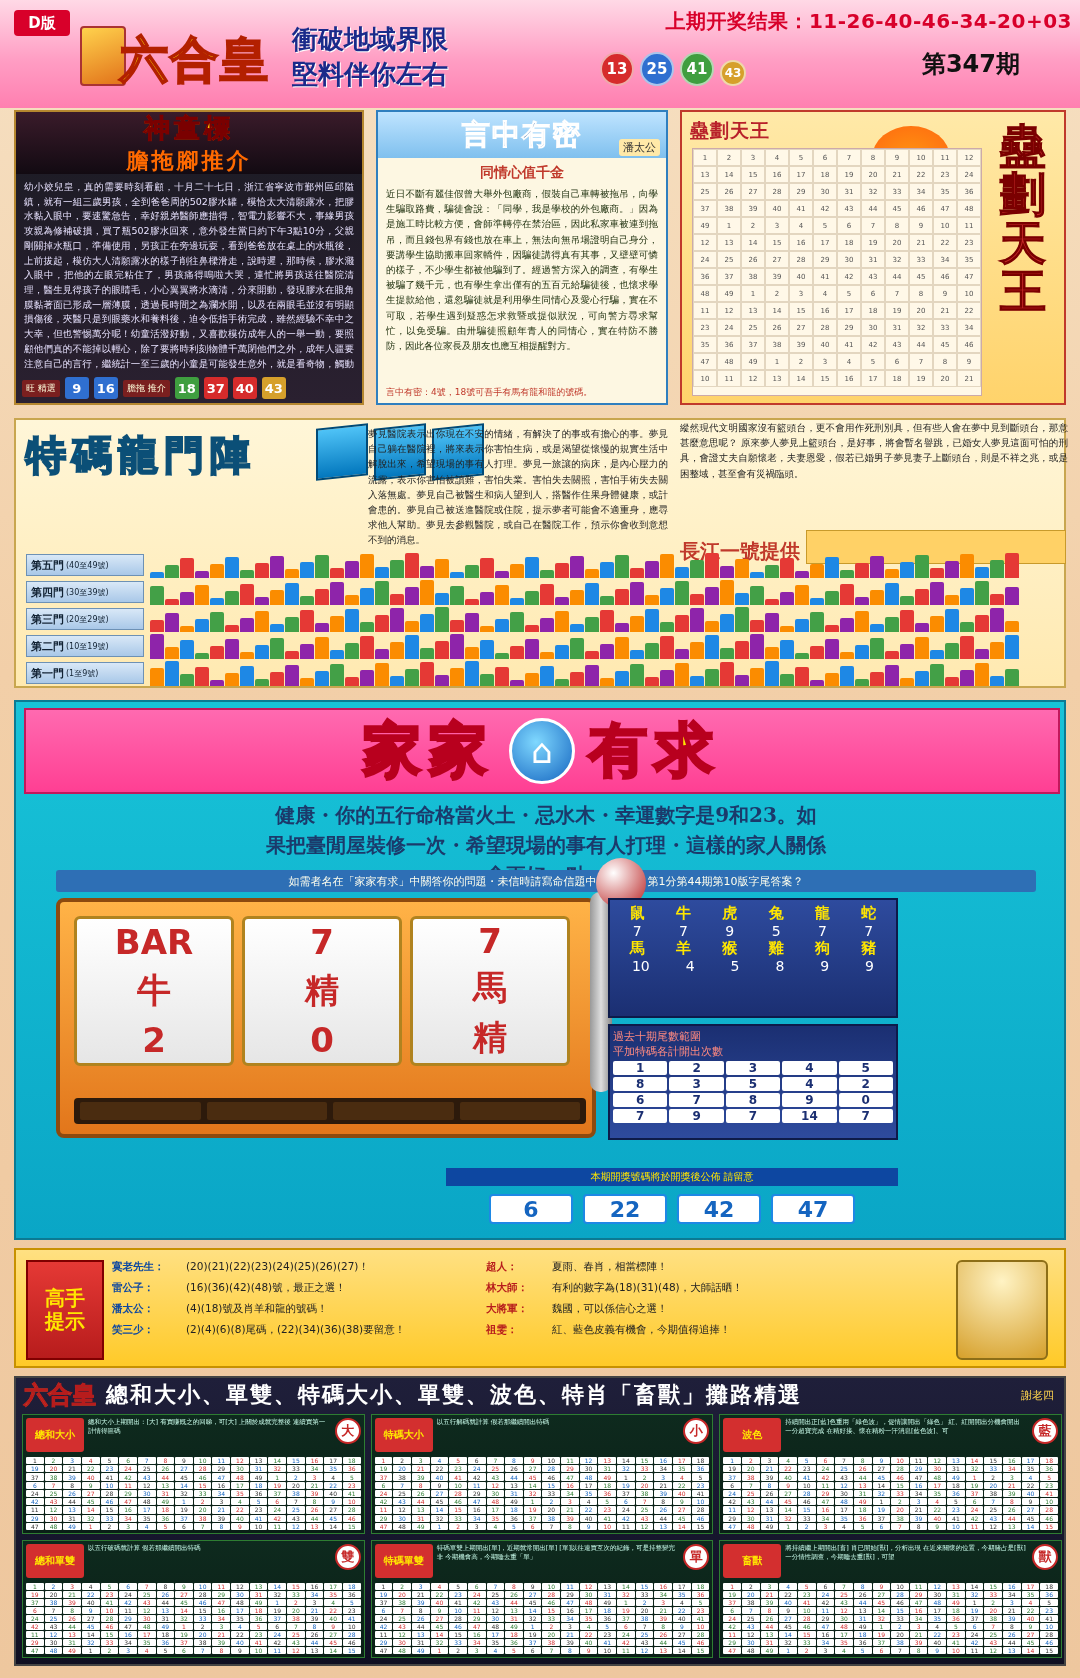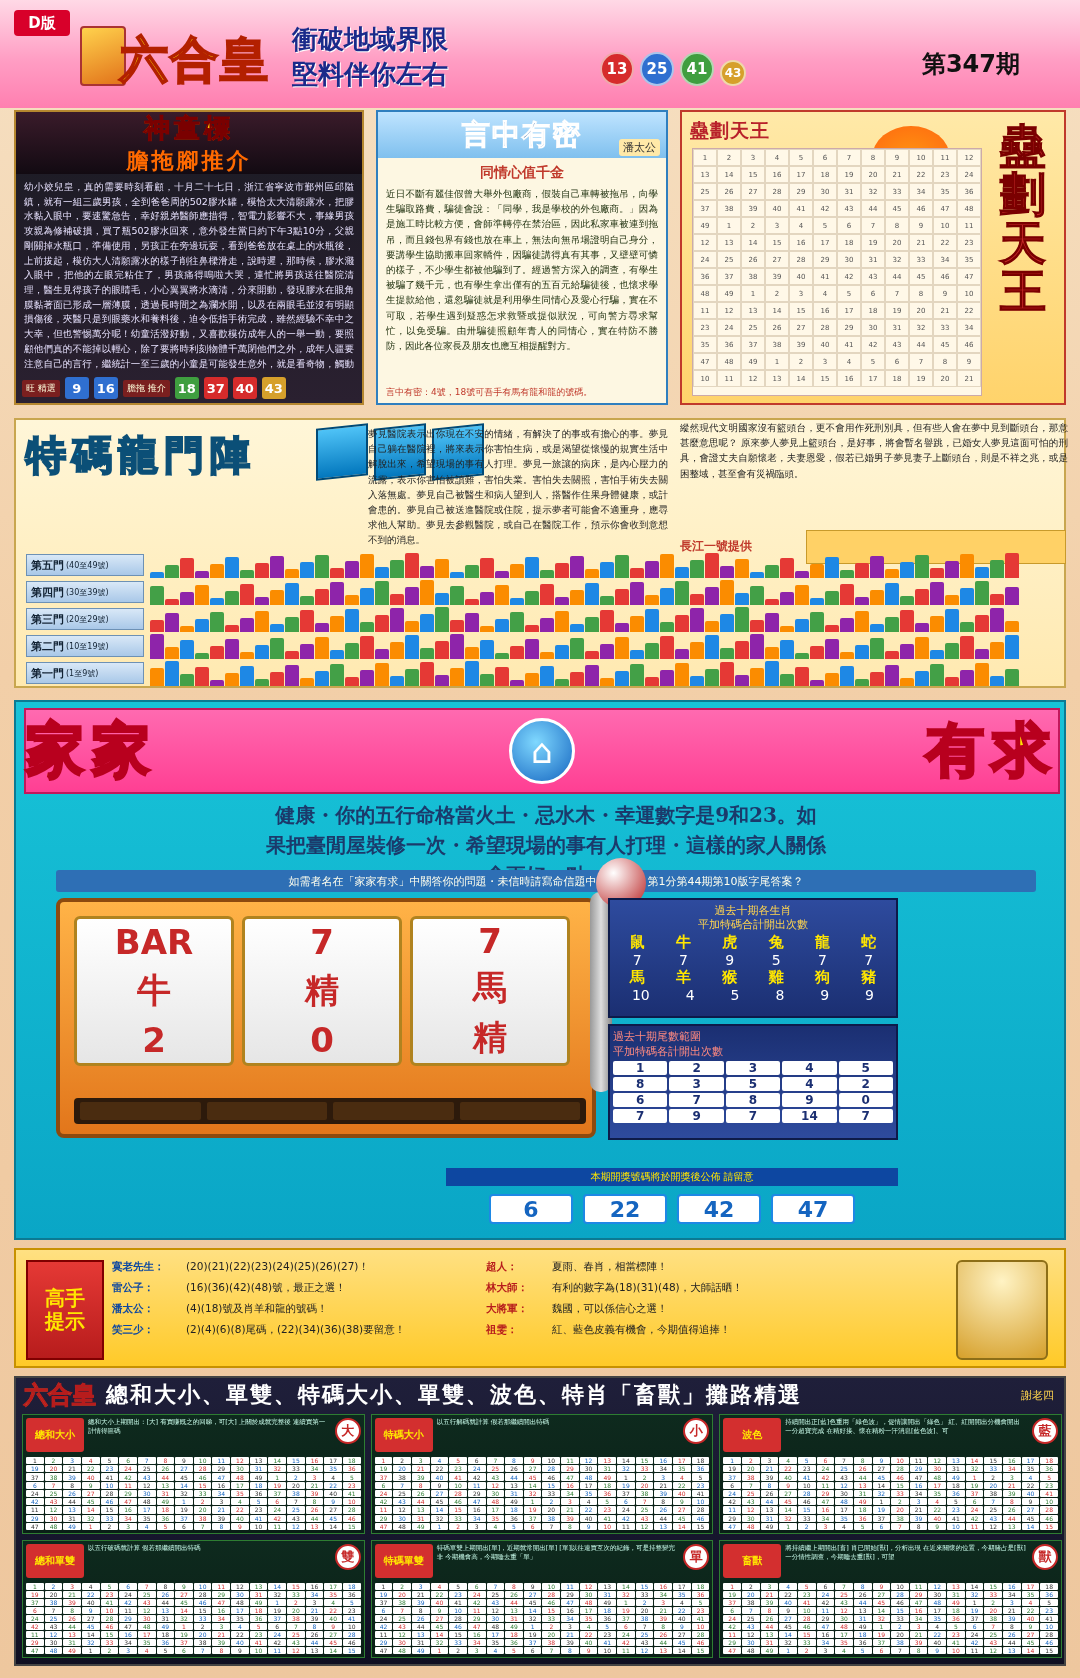--- a/index.html
+++ b/index.html
@@ -56,33 +56,33 @@
   .p3-grid div { border:0.5px solid #e3d6c0; display:flex; align-items:center; justify-content:center; }
   .sunburst { position:absolute; left:190px; top:14px; width:78px; height:64px; background:radial-gradient(ellipse at center,#ff8a00,#ff5a00); border-radius:50%; opacity:.9; }
 
   
   .band2 { position:absolute; left:14px; top:418px; width:1052px; height:270px; background:linear-gradient(180deg,#fff6d8,#ffe9b0); border:2px solid #c8a64f; }
   .lm-title { position:absolute; left:10px; top:8px; font-size:40px; font-weight:bold; color:#1aa3d8; -webkit-text-stroke:2px #0b4f77; font-family:"DejaVu Serif", serif; letter-spacing:6px; }
   .lm-boxes { position:absolute; left:300px; top:6px; display:flex; gap:6px; }
   .lmb { width:52px; height:52px; background:linear-gradient(180deg,#4fc3f7,#0277bd); border:2px solid #014a77; transform:skewY(-6deg); }
   .lm-text-a { position:absolute; left:352px; top:6px; width:300px; font-size:9.5px; line-height:1.6; color:#222; text-align:justify; }
   .lm-text-b { position:absolute; left:664px; top:0; width:388px; font-size:9.5px; line-height:1.6; color:#222; text-align:justify; }
-  .lm-credit { position:absolute; left:664px; top:118px; font-size:12px; font-weight:bold; color:#c0392b; }
+  .lm-credit { position:absolute; left:664px; top:118px; font-size:20px; font-weight:bold; color:#c0392b; }
   .lm-mini { position:absolute; left:790px; top:110px; width:260px; height:34px; background:#ffd166; border:1px solid #c89a2b; font-size:7px; color:#553; padding:2px; }
 
   .gate-rows { position:absolute; left:10px; top:132px; width:1032px; }
   .gate-row { position:relative; height:26px; margin-bottom:1px; }
   .gate-label { position:absolute; left:0; top:2px; width:118px; height:22px; background:linear-gradient(180deg,#d9e8f7,#a9c8e8); border:1px solid #6d91b5; font-size:11px; font-weight:bold; color:#123; display:flex; align-items:center; padding-left:4px; }
   .gate-label small { font-size:8px; font-weight:normal; margin-left:2px; }
   .gate-track { position:absolute; left:124px; right:0; top:0; height:26px; display:flex; align-items:flex-end; gap:1px; }
   .gbar { width:14px; border-radius:2px 2px 0 0; }
 
   
   .band3 { position:absolute; left:14px; top:700px; width:1052px; height:540px; background:linear-gradient(180deg,#18c3d8,#0aa6c6); border:2px solid #0b7a93; }
-  .jj-head { position:absolute; left:8px; top:6px; width:1036px; height:86px; background:linear-gradient(180deg,#ff6ab0,#ff3f93); border:2px solid #c2185b; display:flex; align-items:center; justify-content:space-between; gap:14px; }
+  .jj-head { position:absolute; left:8px; top:6px; width:1036px; height:86px; background:linear-gradient(180deg,#ff6ab0,#ff3f93); border:2px solid #c2185b; display:flex; align-items:center; justify-content:center; gap:14px; }
   .jj-title { font-size:58px; font-weight:bold; color:#ffe600; -webkit-text-stroke:3px #b8001e; font-family:"DejaVu Serif", serif; letter-spacing:8px; }
   .jj-home { width:66px; height:66px; border-radius:50%; background:radial-gradient(circle at 40% 35%, #7fd8ff, #1565c0); border:3px solid #fff; display:flex; align-items:center; justify-content:center; color:#fff; font-size:34px; }
   .jj-body { position:absolute; left:30px; top:98px; width:1000px; font-size:20px; line-height:1.5; color:#1b3a6b; font-weight:bold; text-align:center; font-family:"DejaVu Serif", serif; }
   .jj-note { position:absolute; left:40px; top:168px; width:980px; height:22px; background:#2e6fb5; color:#ffe; font-size:11px; display:flex; align-items:center; justify-content:center; border-radius:3px; }
 
   .slot { position:absolute; left:40px; top:196px; width:540px; height:240px; background:linear-gradient(180deg,#ffb347,#e2761b); border:4px solid #8c4a0f; border-radius:8px; }
   .reels { position:absolute; left:14px; top:14px; display:flex; gap:8px; }
   .reel { width:160px; height:150px; background:linear-gradient(180deg,#fff,#e6e6e6); border:3px solid #b0831f; border-radius:6px; display:flex; flex-direction:column; align-items:center; justify-content:space-around; font-size:34px; font-weight:bold; color:#c62828; }
   .slot-bar { position:absolute; left:14px; bottom:10px; width:512px; height:26px; background:#2d1a0b; border-radius:4px; display:flex; align-items:center; gap:6px; padding:0 6px; }
   .slot-cell { flex:1; height:18px; background:#4a2c10; border-radius:2px; }
@@ -131,20 +131,21 @@
   .gn.r { color:#d32f2f; }
   .gn.b { color:#1565c0; }
   .gn.g { color:#2e7d32; }
 </style>
 </head>
 <body>
 
 <div class="page">
 
   <div class="topbar">
+    <div class="lastresult">上期开奖结果：11-26-40-46-34-20+03</div>
     <div class="issue">第347期</div>
     <div class="dban">D版</div>
     <div class="logo-box">
       <div class="logo-icon"></div>
       <div class="logo-text">六合皇</div>
     </div>
     <div class="slogan">
       <div>衝破地域界限</div>
       <div>堅料伴你左右</div>
     </div>
@@ -745,24 +746,20 @@
         <div class="slot-cell"></div>
         <div class="slot-cell"></div>
         <div class="slot-cell"></div>
       </div>
       <div class="lever">
         <div class="lever-knob"></div>
       </div>
     </div>
 
     <div class="zodiac">
-      <div class="zod-title">
-        <div>過去十期各生肖</div>
-        <div>平加特碼合計開出次數</div>
-      </div>
       <div class="zod-row" id="zr1">
           <span>鼠</span>
           <span>牛</span>
           <span>虎</span>
           <span>兔</span>
           <span>龍</span>
           <span>蛇</span>
         </div>
       <div class="zod-nums" id="zn1">
           <span>7</span>

